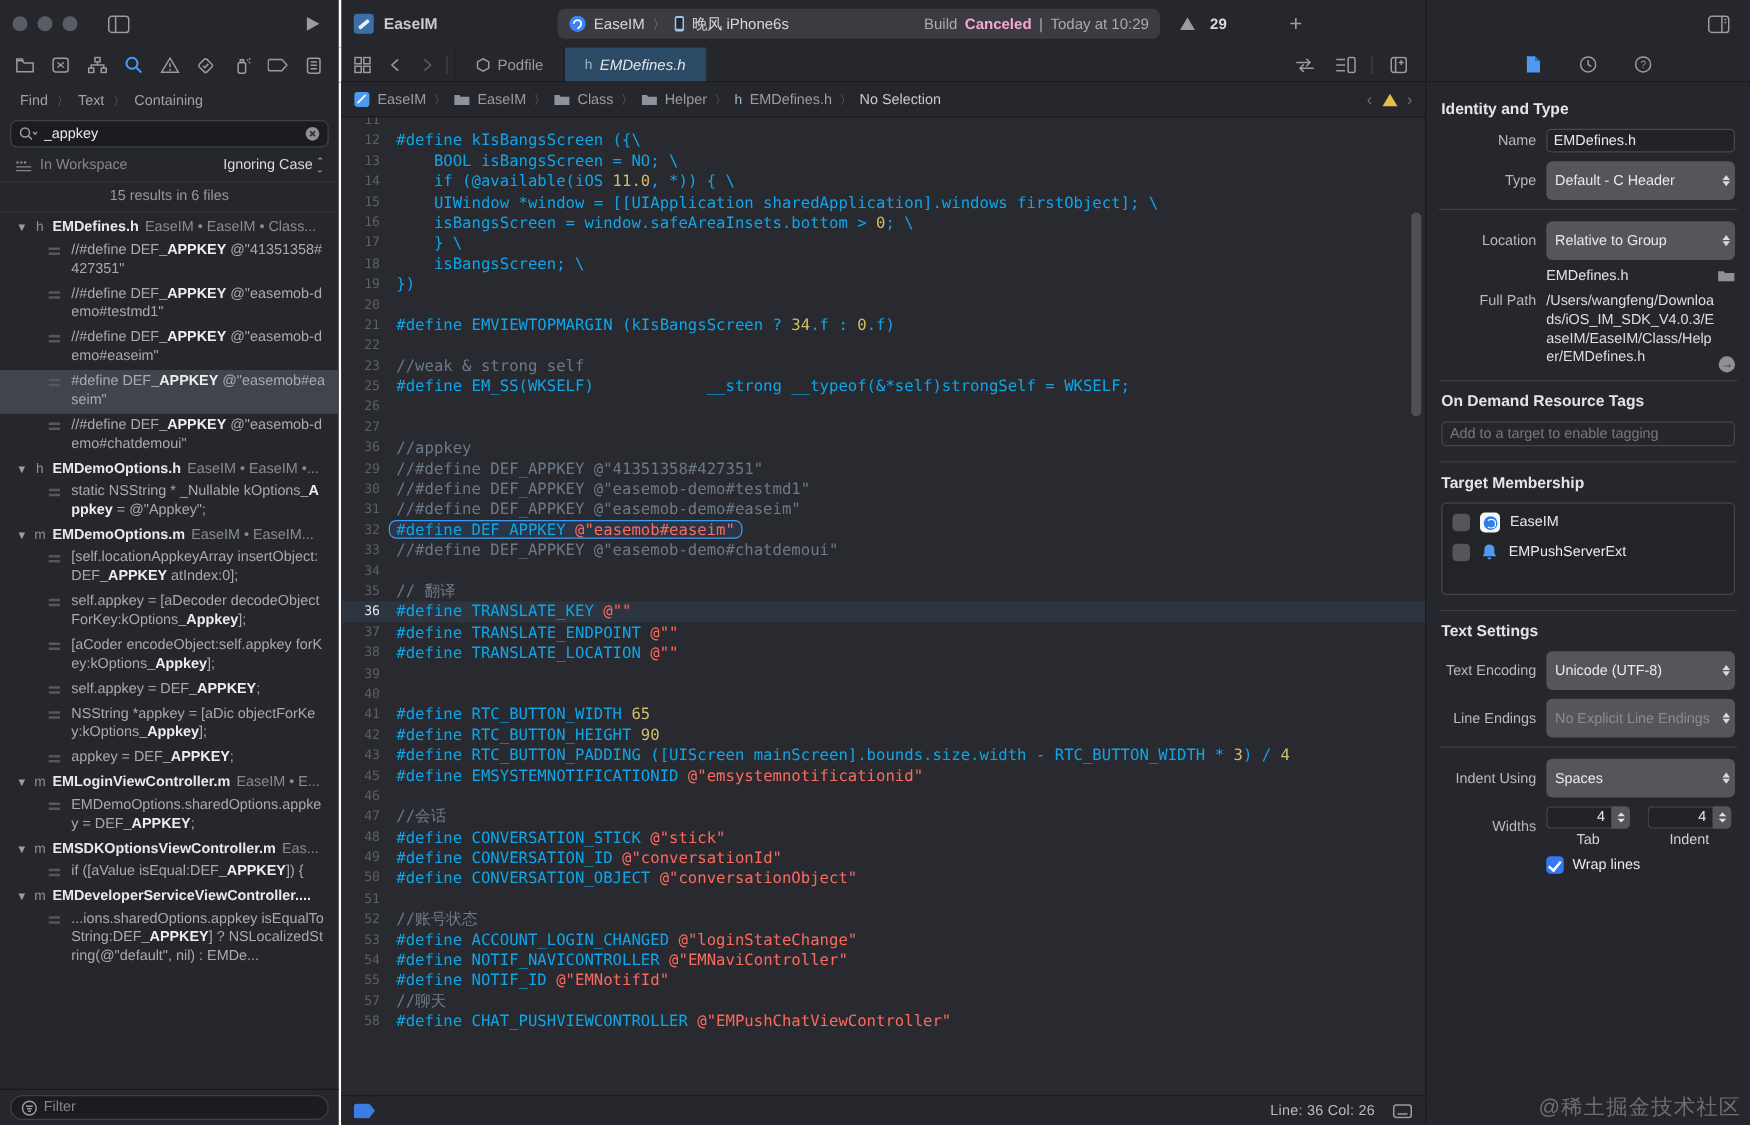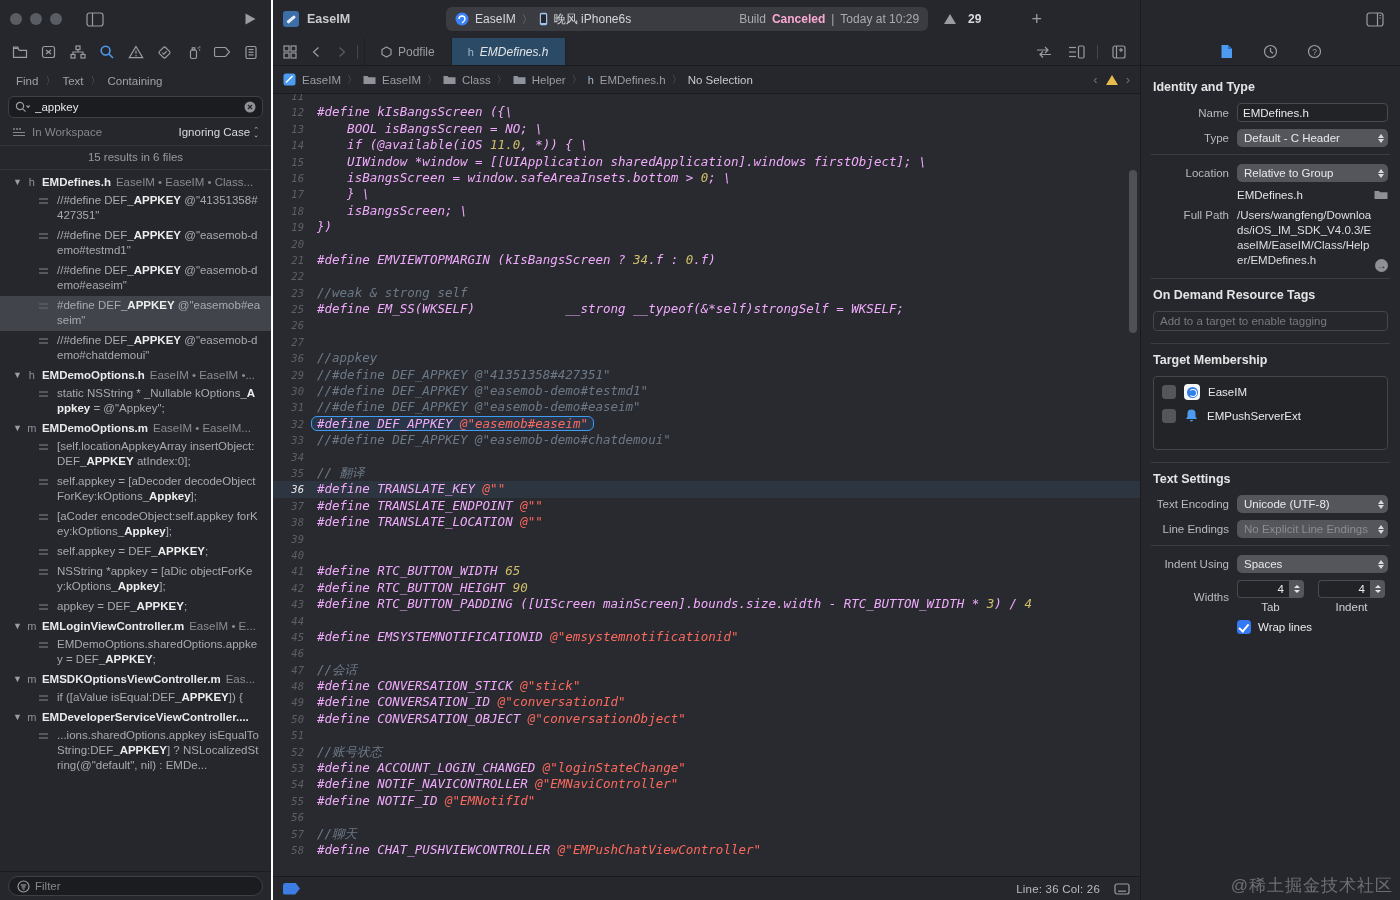--- a/index.html
+++ b/index.html
@@ -47,21 +47,21 @@
   .r2-center .grow { flex:1; }
   .r2-center .right-icons { display:flex; align-items:center; gap:10px; padding:0 10px; }
   .vsep { width:1px; height:14px; background:#44464b; }
 
   
   .sidebar { grid-column:1; grid-row:3; display:flex; flex-direction:column; background:#26272c; overflow:hidden; }
   .find-crumbs { display:flex; align-items:center; gap:7px; padding:8px 16px 6px; color:#9fa1a6; font-size:11.5px; }
   .crumb-chev { color:#6e7075; font-size:10px; }
   .search-box { margin:2px 8px 6px; height:22px; background:#1b1c20; border:1px solid #3e4045; border-radius:6px; display:flex; align-items:center; padding:0 6px; gap:5px; }
   .search-box input { flex:1; background:transparent; border:none; outline:none; color:#e8e9eb; font-size:11.5px; font-family:"Liberation Sans",sans-serif; }
-  .scope-row { display:flex; align-items:center; padding:2px 12px 7px; gap:6px; font-size:11.5px; }
+  .scope-row { display:flex; align-items:flex-end; padding:2px 12px 7px; gap:6px; font-size:11.5px; }
   .scope-label { color:#85878c; }
   .scope-row .grow { flex:1; }
   .case-ctl { color:#d9dadd; display:flex; align-items:center; gap:3px; }
   .updown { display:flex; flex-direction:column; line-height:4px; font-size:7px; color:#b9bbc0; }
   .results-summary { border-top:1px solid #35363b; border-bottom:1px solid #35363b; text-align:center; color:#98989d; font-size:11.5px; padding:5px 0 6px; }
   .results { flex:1; overflow:hidden; padding-top:3px; }
   .grp-hdr { display:flex; align-items:center; gap:5px; padding:3px 8px 3px 13px; font-size:11.5px; white-space:nowrap; overflow:hidden; }
   .grp-hdr .disc { color:#9b9da2; font-size:9px; flex:0 0 auto; }
   .grp-hdr .ext { color:#8e9096; font-size:11px; width:10px; text-align:center; flex:0 0 auto; }
   .grp-hdr .fname { color:#e8e9eb; font-weight:bold; flex:0 0 auto; }
@@ -78,47 +78,47 @@
 
   
   .editor { grid-column:2; grid-row:3; display:flex; flex-direction:column; background:#292a30; position:relative; overflow:hidden; }
   .jumpbar { height:28px; flex:0 0 auto; background:#26272c; border-bottom:1px solid #1a1b1f; display:flex; align-items:center; gap:6px; padding:0 10px; font-size:11.5px; color:#9b9da2; }
   .jumpbar .jchev { color:#6e7075; font-size:10px; }
   .jumpbar .jlast { color:#c8c9cd; }
   .jumpbar .grow { flex:1; }
   .jb-ico { display:flex; align-items:center; }
   .jump-warn { width:0;height:0;border-left:6px solid transparent;border-right:6px solid transparent;border-bottom:10px solid #e7bc4d; margin:0 2px;}
   .navdim { color:#6e7075; font-size:13px; }
-  .code-scroll { flex:1; overflow:hidden; position:relative;font-style:italic; }
+  .code-scroll { flex:1; overflow:hidden; position:relative; }
   .code-lines { margin-top:-6px; font-family:"DejaVu Sans Mono", monospace; font-size:12.5px; }
   .code-line { display:flex; height:16.4px; line-height:16.4px; white-space:pre; }
   .code-line.cur { background:#2d3540; }
   .ln { width:44px; flex:0 0 auto; text-align:right; padding-right:13px; color:#5c5f66; font-size:10.5px; }
   .code-line.cur .ln { color:#e6e6e6; }
   .lc { flex:1; }
-  .pre { color:#f0abfc; }
+  .pre { color:#0ea5e9; }
   .str { color:#fc6a5d; }
   .num { color:#d0bf69; }
   .com { color:#6c7986; }
   .boxed { display:inline-block; border:1.5px solid #3e9bf4; border-radius:6px; background:rgba(52,112,178,0.18); padding:0 5px; margin-left:-6px; line-height:13px; }
   .vscroll { position:absolute; right:3px; top:76px; width:8px; height:163px; background:#55575c; border-radius:4px; opacity:.85; }
   .ed-bottom { flex:0 0 auto; height:24px; background:#26272c; border-top:1px solid #1a1b1f; display:flex; align-items:center; padding:0 10px; gap:8px; }
   .bp-flag { width:17px; height:12px; background:#3d7de3; border-radius:2.5px; clip-path:polygon(0 0,72% 0,100% 50%,72% 100%,0 100%); }
   .ed-bottom .grow { flex:1; }
   .linecol { color:#b9bbc0; font-size:11.5px; letter-spacing:.2px; }
   .kb-ico { margin-left:6px; }
 
   
   .inspector { grid-column:3; grid-row:3; background:#26272c; overflow:hidden; padding:10px 12px 0; font-size:11.5px; }
   .insp-hdr { font-weight:bold; color:#e3e4e6; font-size:12.5px; margin:4px 0 9px; }
   .irow { display:grid; grid-template-columns:76px 1fr; gap:8px; align-items:center; margin-bottom:7px; }
   .ilabel { text-align:right; color:#b8babf; }
   .ilabel.top { align-self:start; padding-top:1px; }
   .itext-field { height:19px; background:#222327; border:1px solid #484a4f; border-radius:4px; color:#e8e9eb; padding:0 5px; display:flex; align-items:center; width:100%; font-family:"Liberation Sans",sans-serif; font-size:11.5px; outline:none;}
-  .dropdown { height:18px; background:#54565c; border-radius:5px; color:#e8e9eb; padding:0 4px 0 7px; display:flex; align-items:center; }
+  .dropdown { height:31px; background:#54565c; border-radius:5px; color:#e8e9eb; padding:0 4px 0 7px; display:flex; align-items:center; }
   .dropdown .grow { flex:1; overflow:hidden; white-space:nowrap; text-overflow:ellipsis;}
   .dropdown.disabled { color:#8a8c91;justify-content:center; }
   .dd-chev { display:flex; flex-direction:column; gap:1px; align-items:center; }
   .dd-chev i { width:0; height:0; border-left:3.5px solid transparent; border-right:3.5px solid transparent; }
   .dd-chev i.up { border-bottom:4px solid #d9dadd; }
   .dd-chev i.dn { border-top:4px solid #d9dadd; }
   .ivalue { color:#e3e4e6; display:flex; align-items:center; }
   .ivalue .grow { flex:1; }
   .fullpath { color:#dedfe2; line-height:15px; word-break:break-all; position:relative; padding-right:16px; }
   .goarrow { position:absolute; right:0; bottom:0; width:13px; height:13px; border-radius:50%; background:#8e9096; color:#26272c; font-size:10px; line-height:13px; text-align:center; font-weight:bold; }
@@ -572,33 +572,31 @@
           <div class="code-line"><span class="ln">34</span><span class="lc"></span></div>
           <div class="code-line"><span class="ln">35</span><span class="lc"><span class="com">// 翻译</span></span></div>
           <div class="code-line cur"><span class="ln">36</span><span class="lc"><span class="pre">#define TRANSLATE_KEY </span><span class="str">@""</span></span></div>
           <div class="code-line"><span class="ln">37</span><span class="lc"><span class="pre">#define TRANSLATE_ENDPOINT </span><span class="str">@""</span></span></div>
           <div class="code-line"><span class="ln">38</span><span class="lc"><span class="pre">#define TRANSLATE_LOCATION </span><span class="str">@""</span></span></div>
           <div class="code-line"><span class="ln">39</span><span class="lc"></span></div>
           <div class="code-line"><span class="ln">40</span><span class="lc"></span></div>
           <div class="code-line"><span class="ln">41</span><span class="lc"><span class="pre">#define RTC_BUTTON_WIDTH </span><span class="num">65</span></span></div>
           <div class="code-line"><span class="ln">42</span><span class="lc"><span class="pre">#define RTC_BUTTON_HEIGHT </span><span class="num">90</span></span></div>
           <div class="code-line"><span class="ln">43</span><span class="lc"><span class="pre">#define RTC_BUTTON_PADDING ([UIScreen mainScreen].bounds.size.width - RTC_BUTTON_WIDTH * </span><span class="num">3</span><span class="pre">) / </span><span class="num">4</span></span></div>
-          <div class="code-line"><span class="ln">44</span><span class="lc"></span></div>
           <div class="code-line"><span class="ln">45</span><span class="lc"><span class="pre">#define EMSYSTEMNOTIFICATIONID </span><span class="str">@"emsystemnotificationid"</span></span></div>
           <div class="code-line"><span class="ln">46</span><span class="lc"></span></div>
           <div class="code-line"><span class="ln">47</span><span class="lc"><span class="com">//会话</span></span></div>
           <div class="code-line"><span class="ln">48</span><span class="lc"><span class="pre">#define CONVERSATION_STICK </span><span class="str">@"stick"</span></span></div>
           <div class="code-line"><span class="ln">49</span><span class="lc"><span class="pre">#define CONVERSATION_ID </span><span class="str">@"conversationId"</span></span></div>
           <div class="code-line"><span class="ln">50</span><span class="lc"><span class="pre">#define CONVERSATION_OBJECT </span><span class="str">@"conversationObject"</span></span></div>
           <div class="code-line"><span class="ln">51</span><span class="lc"></span></div>
           <div class="code-line"><span class="ln">52</span><span class="lc"><span class="com">//账号状态</span></span></div>
           <div class="code-line"><span class="ln">53</span><span class="lc"><span class="pre">#define ACCOUNT_LOGIN_CHANGED </span><span class="str">@"loginStateChange"</span></span></div>
           <div class="code-line"><span class="ln">54</span><span class="lc"><span class="pre">#define NOTIF_NAVICONTROLLER </span><span class="str">@"EMNaviController"</span></span></div>
           <div class="code-line"><span class="ln">55</span><span class="lc"><span class="pre">#define NOTIF_ID </span><span class="str">@"EMNotifId"</span></span></div>
-          <div class="code-line"><span class="ln">56</span><span class="lc"></span></div>
           <div class="code-line"><span class="ln">57</span><span class="lc"><span class="com">//聊天</span></span></div>
           <div class="code-line"><span class="ln">58</span><span class="lc"><span class="pre">#define CHAT_PUSHVIEWCONTROLLER </span><span class="str">@"EMPushChatViewController"</span></span></div>
         </div>
       <div class="vscroll"></div>
     </div>
     <div class="ed-bottom">
       <span class="bp-flag"></span>
       <span class="grow"></span>
       <span class="linecol">Line: 36  Col: 26</span>
       <span class="kb-ico">

